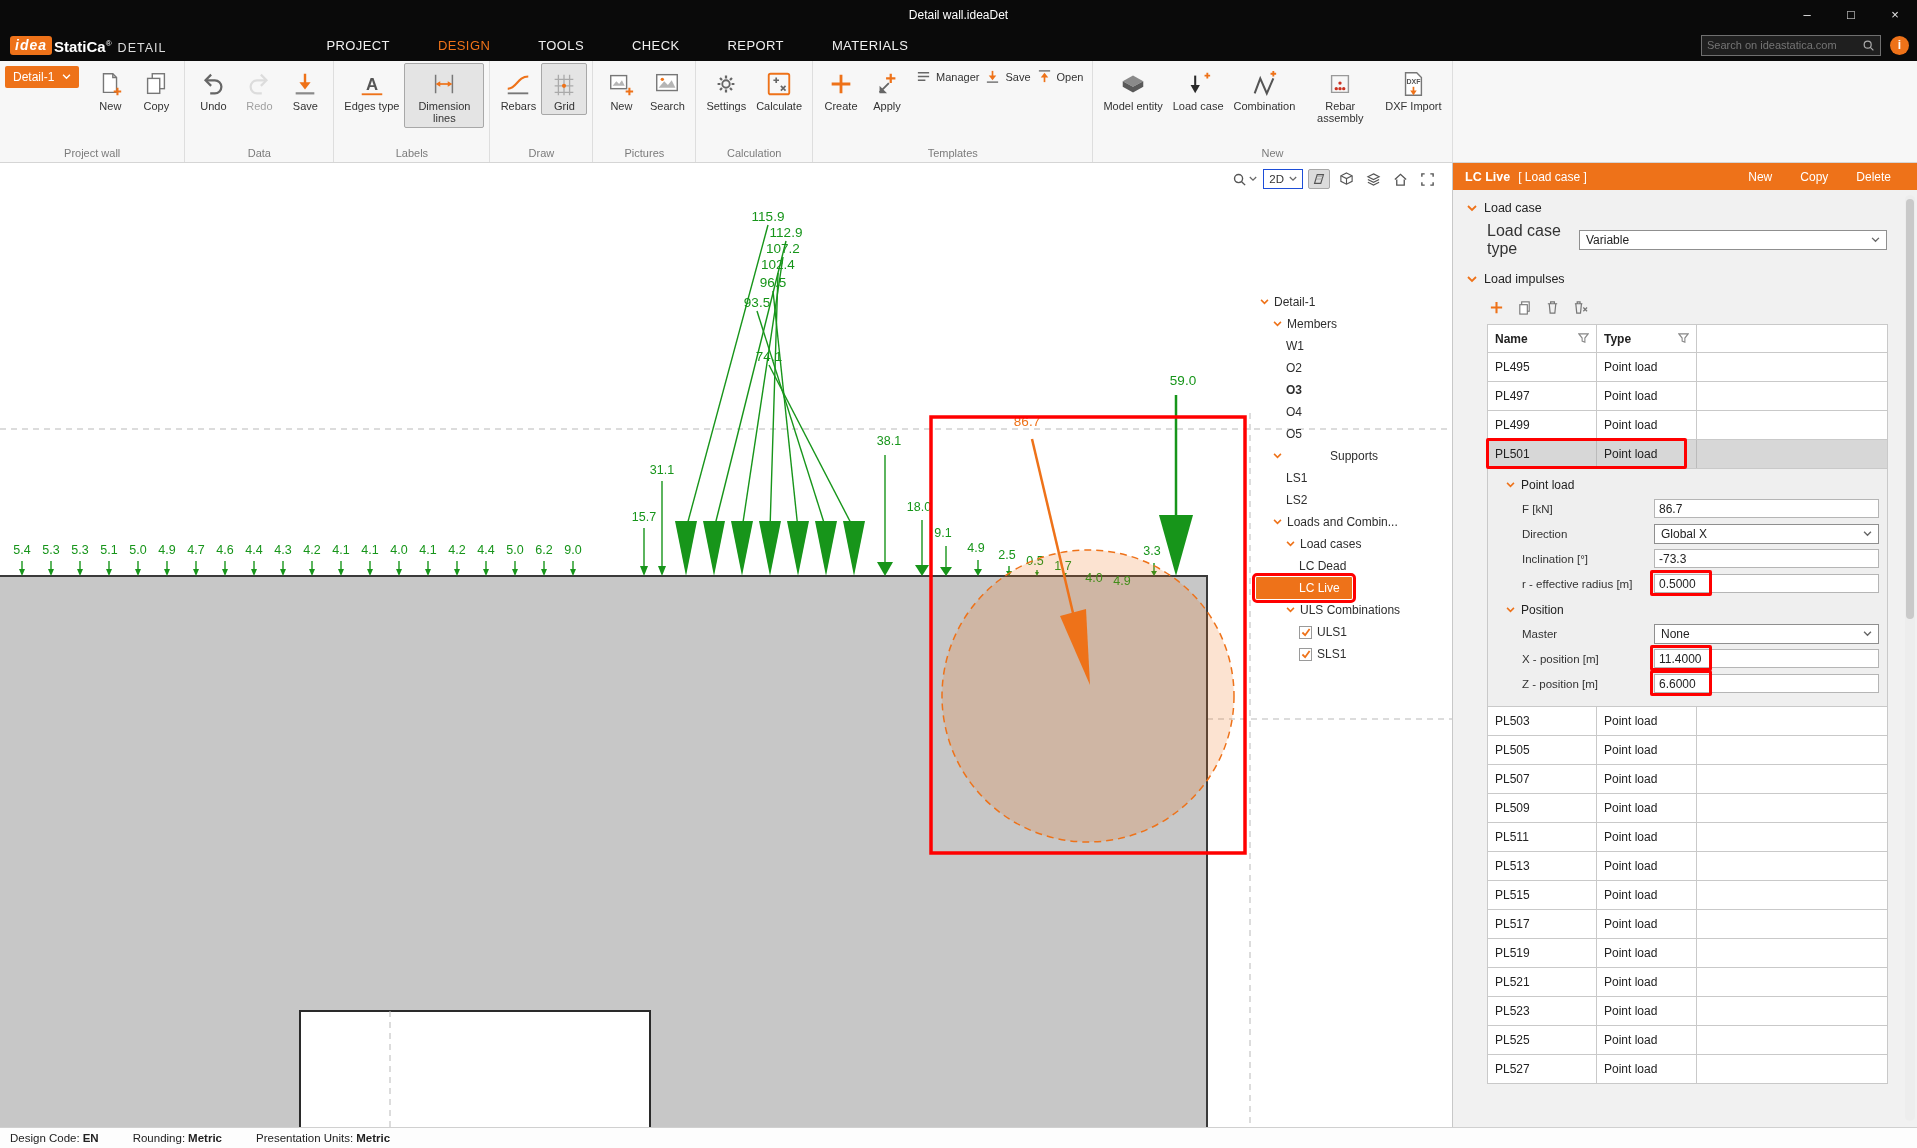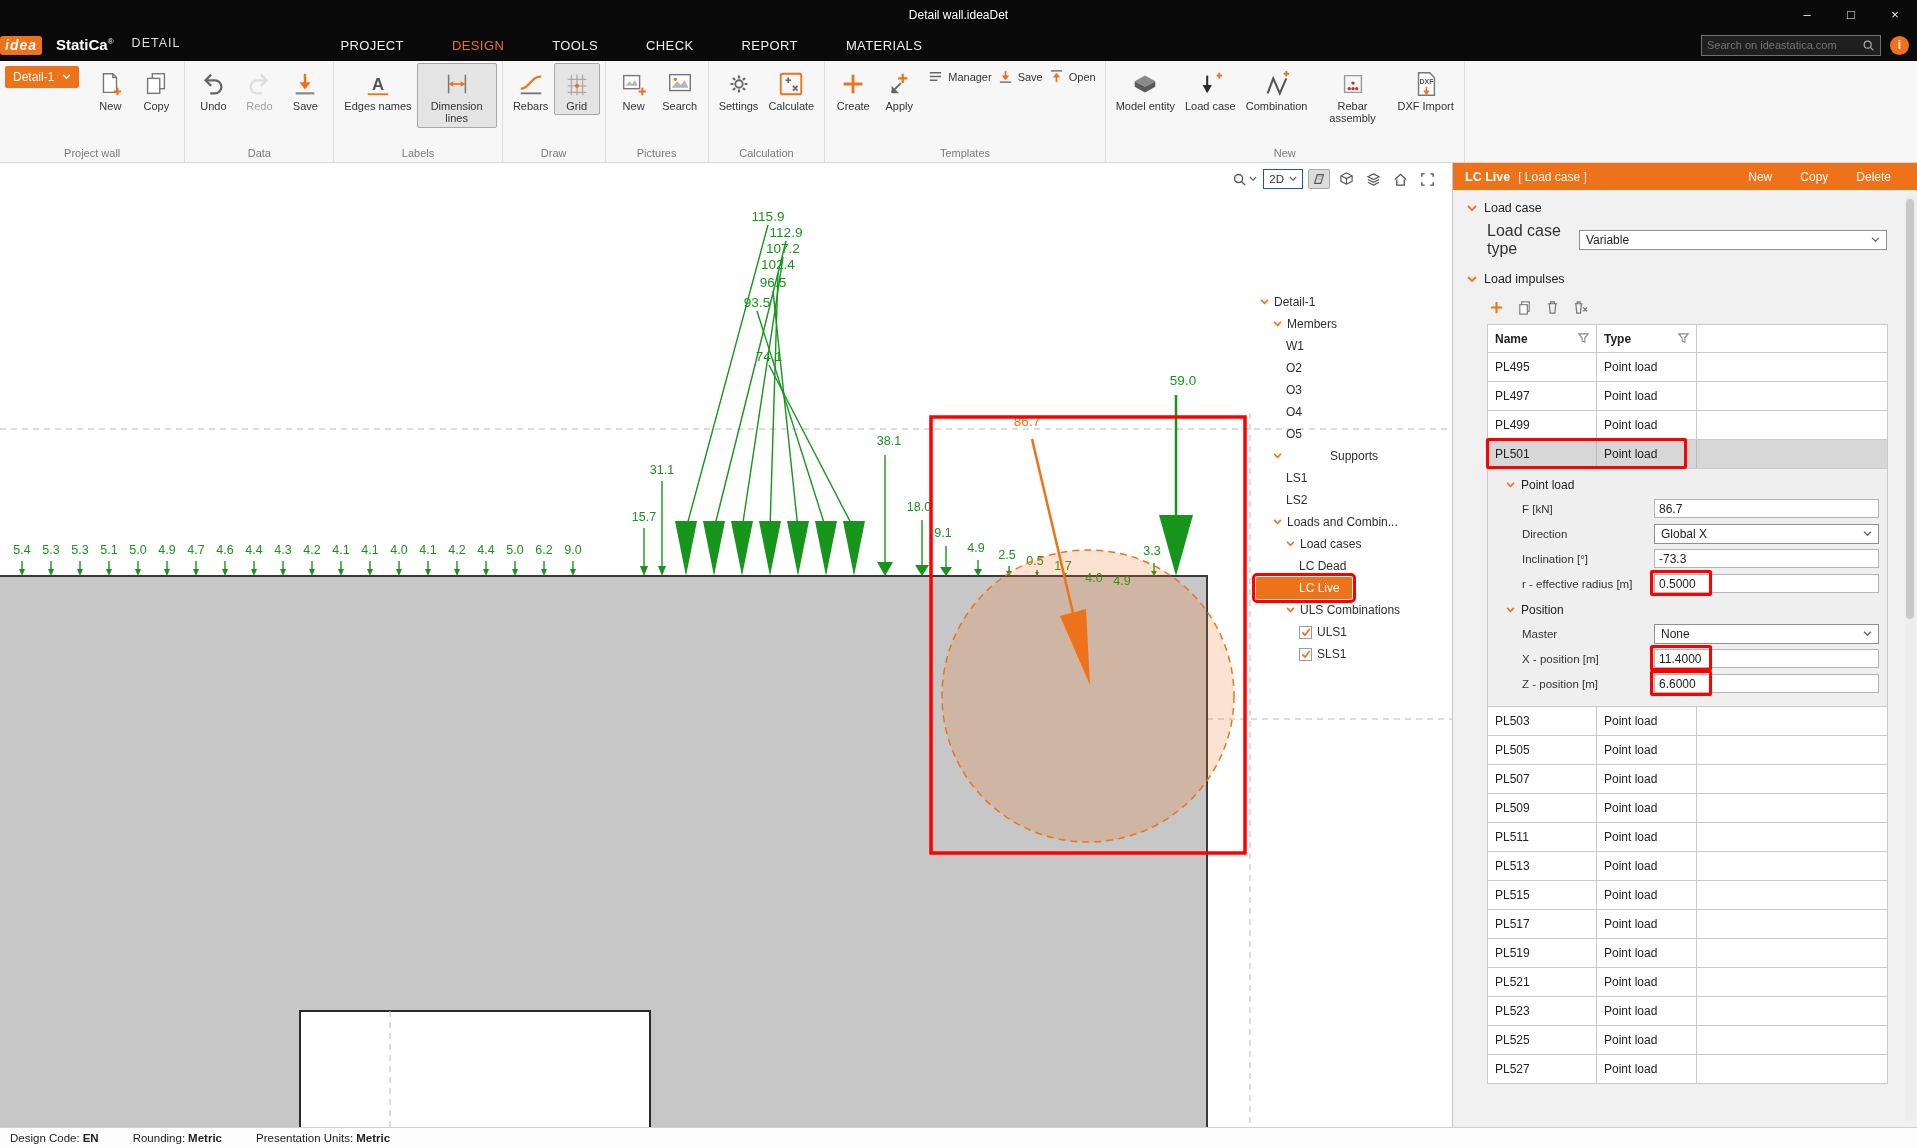--- a/index.html
+++ b/index.html
@@ -8,21 +8,21 @@
   .app { width:1917px; height:1148px; display:flex; flex-direction:column; }
 
   
   .titlebar { height:29px; background:#0a0a0a; color:#fff; position:relative; flex:none; }
   .titlebar .title { position:absolute; left:0; right:0; top:0; height:29px; display:flex; align-items:center; justify-content:center; font-size:12px; }
   .win-controls { position:absolute; right:0; top:0; height:29px; display:flex; z-index:2; }
   .win-btn { width:44px; height:29px; display:flex; align-items:center; justify-content:center; font-size:13px; color:#e8e8e8; }
 
   
   .menubar { height:32px; background:#0a0a0a; display:flex; align-items:center; color:#eee; flex:none; }
-  .logo { display:flex; align-items:flex-start; gap:14px; }
+  .logo { display:flex; align-items:flex-end; gap:2px; margin-left:10px; }
   .logo-idea { background:#ee7219; color:#fff; font-weight:bold; font-style:italic; font-size:14px; padding:1px 5px 2px; border-radius:3px; letter-spacing:1px; }
   .logo-statica { color:#fff; font-size:15px; font-weight:bold; }
   .logo-statica sup { font-size:8px; font-weight:normal; }
   .logo-product { color:#ddd; font-size:12.5px; letter-spacing:1px; margin-left:4px; }
   .menu-items { display:flex; gap:48px; margin-left:160px; height:32px; align-items:stretch; }
   .menu-item { display:flex; align-items:center; font-size:13px; letter-spacing:.4px; color:#f0f0f0; cursor:default; }
   .menu-item.active { color:#ee7219; }
   .menu-right { margin-left:auto; display:flex; align-items:center; gap:9px; padding-right:8px; }
   .searchbox { width:180px; height:21px; background:#1f1f1f; border:1px solid #6f6f6f; display:flex; align-items:center; padding:0 5px; gap:4px; }
   .searchbox input { flex:1; background:transparent; border:none; outline:none; color:#bbb; font-size:11px; font-family:"Liberation Sans",sans-serif; }
@@ -216,21 +216,21 @@
         </div>
         <div class="rgroup">
           <div class="rgroup-body">
             <div class="rbtn">
               <span class="icn">
                 <svg width="28" height="28" viewBox="0 0 30 30">
                   <text x="15" y="21" font-size="18" font-weight="bold" fill="#555" text-anchor="middle" font-family="Liberation Sans,sans-serif">A</text>
                   <path d="M4 26h22" stroke="#ee7219" stroke-width="2"></path>
                 </svg>
               </span>
-              <span class="rlbl">Edges names</span>
+              <span class="rlbl">Edges type</span>
             </div>
             <div class="rbtn active">
               <span class="icn">
                 <svg width="28" height="28" viewBox="0 0 30 30">
                   <path d="M6 5v20M24 5v20" stroke="#777" stroke-width="1.6"></path>
                   <path d="M9 15h12" stroke="#ee7219" stroke-width="1.8"></path>
                   <path d="M6 15l5-3v6zM24 15l-5-3v6z" fill="#ee7219"></path>
                 </svg>
               </span>
               <span class="rlbl">Dimension lines</span>
@@ -691,21 +691,21 @@
               </svg>
             </span>
             <span class="tree-lbl">Members</span>
           </div>
           <div class="tree-row" style="padding-left: 30px;">
             <span class="tree-lbl">W1</span>
           </div>
           <div class="tree-row" style="padding-left: 30px;">
             <span class="tree-lbl">O2</span>
           </div>
-          <div class="tree-row" style="padding-left: 30px;">
+          <div class="tree-row" style="padding-left: 30px; font-weight: bold;">
             <span class="tree-lbl">O3</span>
           </div>
           <div class="tree-row" style="padding-left: 30px;">
             <span class="tree-lbl">O4</span>
           </div>
           <div class="tree-row" style="padding-left: 30px;">
             <span class="tree-lbl">O5</span>
           </div>
           <div class="tree-row" style="padding-left: 17px; gap: 48px;">
             <span class="icn tree-chev">

